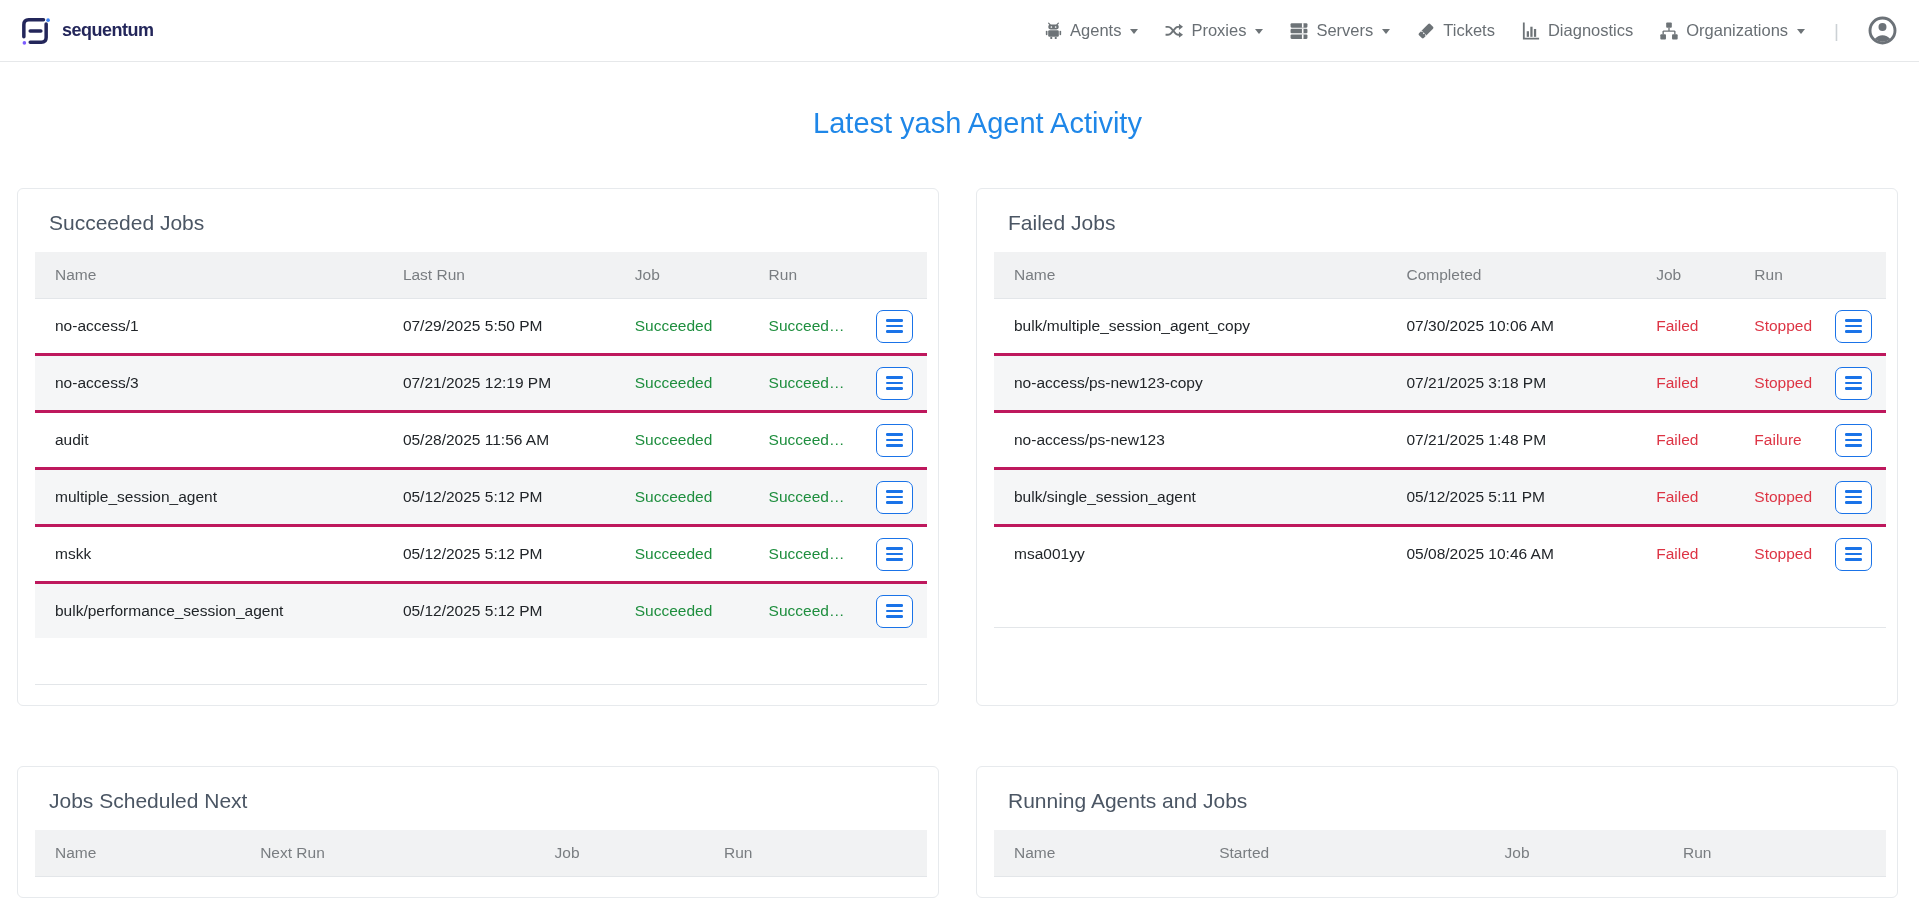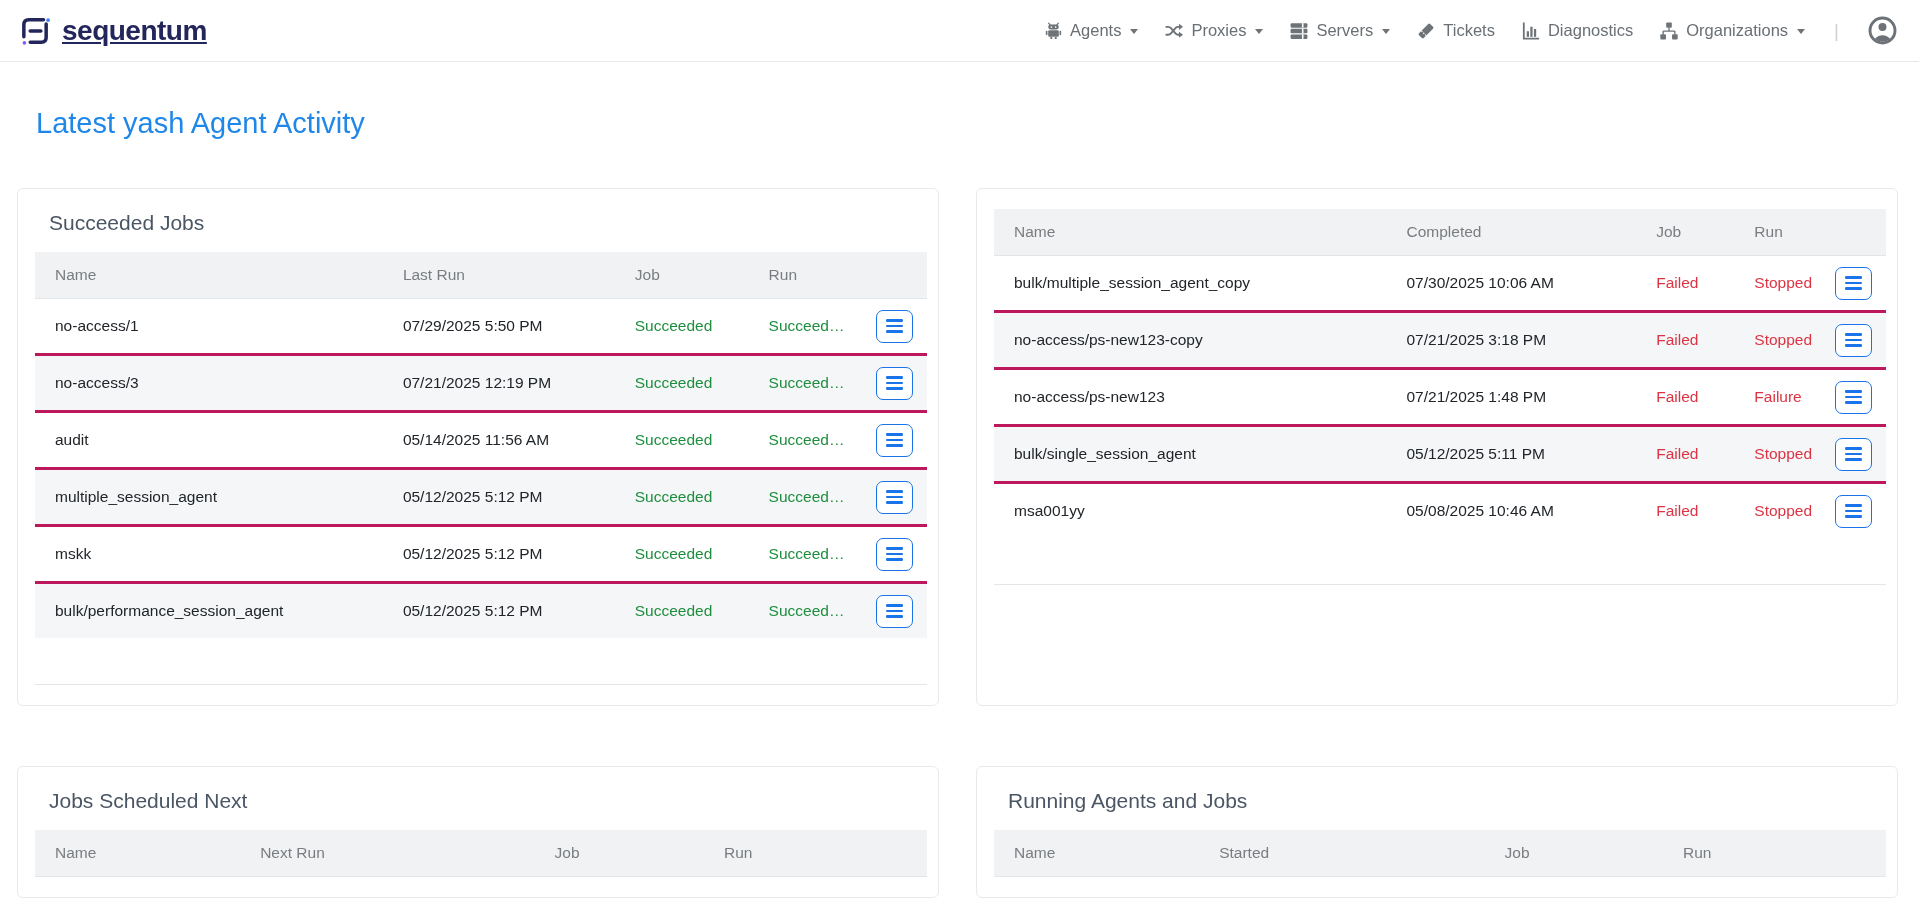--- a/index.html
+++ b/index.html
@@ -7,32 +7,32 @@
     font-family: "Liberation Sans", "DejaVu Sans", sans-serif; }
   :root {
     --green: #1e8e3e; --red: #dd3444; --blue: #1b16e0;
     --accent: #1a73e8; --title-blue: #1f87e8; --navy: #23265a;
     --nav-gray: #696f74; --card-title: #4b5664;
   }
   
   .navbar { height: 62px; background: #ffffff; border-bottom: 1px solid #e6e8ea;
     display: flex; align-items: center; justify-content: space-between; padding: 0 22px 0 18px; }
   .brand { display: flex; align-items: center; gap: 10px; text-decoration: none; cursor: pointer; }
-  .brand-text { color: var(--navy); font-size: 28px; font-weight: 700; letter-spacing: -0.5px; text-decoration: underline; }
+  .brand-text { color: var(--navy); font-size: 18px; font-weight: 700; letter-spacing: -0.5px; }
   .nav-items { display: flex; align-items: center; gap: 27px; }
   .nav-item { display: flex; align-items: center; gap: 8px; text-decoration: none;
     color: var(--nav-gray); font-size: 16.5px; cursor: pointer; }
   .nav-ico { display: inline-flex; align-items: center; color: #6d7377; }
   .caret { width: 0; height: 0; border-left: 4.5px solid transparent;
     border-right: 4.5px solid transparent; border-top: 5px solid #6d7377; margin-left: 1px; margin-top: 2px; }
   .nav-divider { color: #ccd1d5; font-size: 19px; margin: 0 2px; }
   .avatar-btn { background: none; border: none; cursor: pointer; display: inline-flex; color: #6c7278; }
   
   .page-title { color: var(--title-blue); font-size: 29px; font-weight: 400;
-    margin: 45px 0 48px 36px; }
+    margin: 45px 0 48px 36px; text-align: center; }
   .grid { display: grid; grid-template-columns: 1fr 1fr; column-gap: 37px; row-gap: 60px;
     padding: 0 21px 0 17px; align-items: stretch; }
   .card { background: #fff; border: 1px solid #e7eaed; border-radius: 6px;
     padding: 20px 11px 20px 17px; }
   .card h2 { color: var(--card-title); font-size: 21px; font-weight: 400;
     margin: 2px 0 17px 14px; }
   
   table { width: 100%; border-collapse: collapse; table-layout: fixed; }
   thead th { background: #f1f2f3; color: #797d81; font-weight: 400; font-size: 15.5px;
     text-align: left; padding: 14px 10px 14px 20px; border-bottom: 1px solid #e3e6e9; }
@@ -204,21 +204,21 @@
             <td style="color: rgb(30, 142, 62);">Succeeded</td>
             <td style="color: rgb(30, 142, 62);">Succeeded</td>
             <td class="action-cell"><button class="menu-btn">
                 <span class="hb"></span>
                 <span class="hb"></span>
                 <span class="hb"></span>
               </button></td>
           </tr>
           <tr class="data-row">
             <td>audit</td>
-            <td>05/14/2025 11:56 AM</td>
+            <td>05/28/2025 11:56 AM</td>
             <td style="color: rgb(30, 142, 62);">Succeeded</td>
             <td style="color: rgb(30, 142, 62);">Succeeded</td>
             <td class="action-cell"><button class="menu-btn">
                 <span class="hb"></span>
                 <span class="hb"></span>
                 <span class="hb"></span>
               </button></td>
           </tr>
           <tr class="data-row">
             <td>multiple_session_agent</td>
@@ -254,20 +254,21 @@
               </button></td>
           </tr>
           <tr class="spacer-row">
             <td colspan="5"></td>
           </tr>
         </tbody>
     </table>
   </section>
 
   <section class="card">
+    <h2>Failed Jobs</h2>
     <table>
       <colgroup>
           <col style="width: 44%;">
           <col style="width: 28%;">
           <col style="width: 11%;">
           <col style="width: 10%;">
           <col style="width: 7%;">
         </colgroup>
         <thead>
           <tr>

